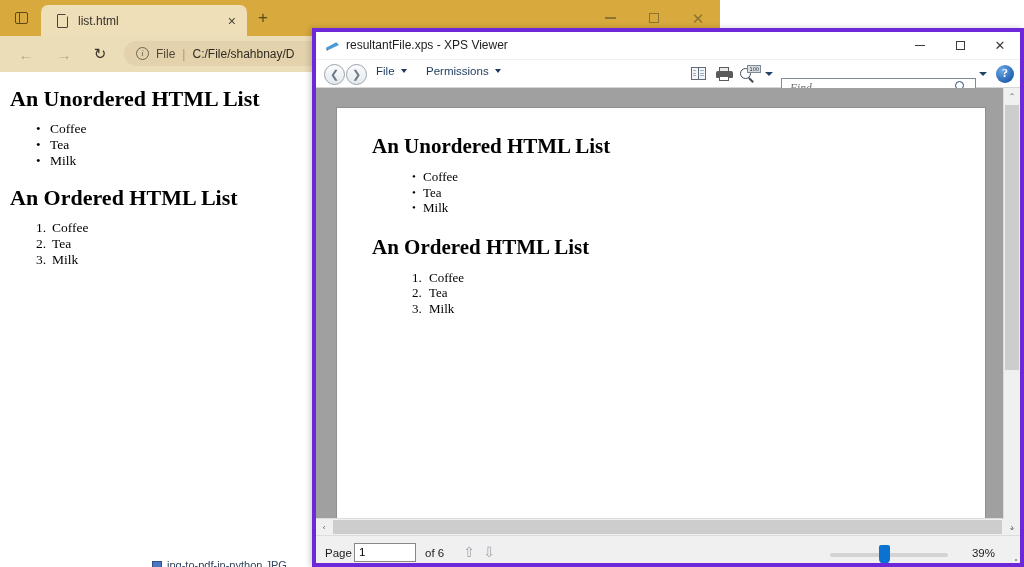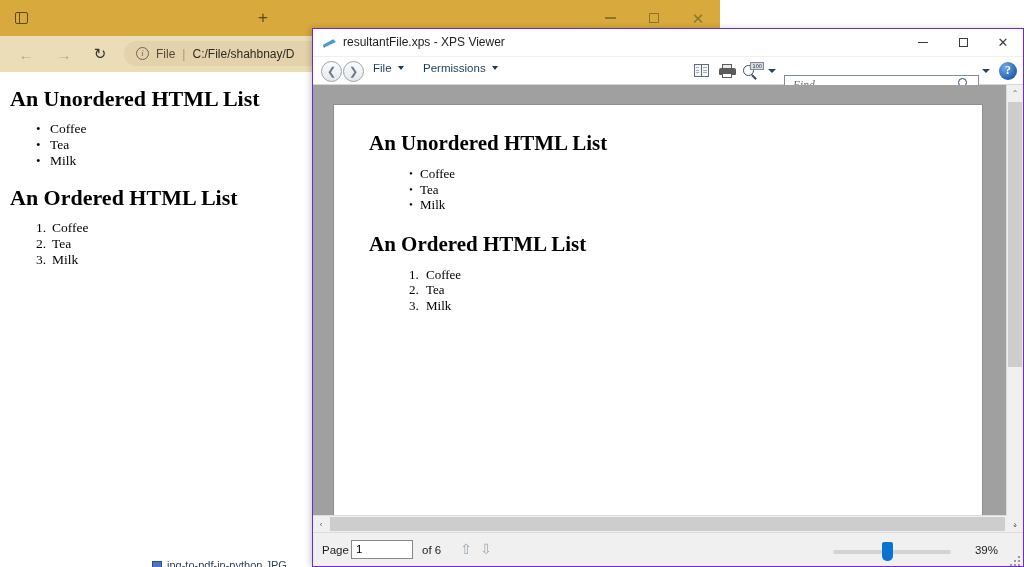--- a/index.html
+++ b/index.html
@@ -303,21 +303,21 @@
   #browser-page .gap { height: 16px; }
 
   
   #xps {
     position: absolute;
     left: 312px;
     top: 28px;
     width: 712px;
     height: 539px;
     background: #f0f0f0;
-    border: 1px solid #6d28d9;
+    border: 4px solid #6d28d9;
     box-sizing: border-box;
     box-shadow: -2px 0 6px rgba(0,0,0,0.18);
     overflow: hidden;
   }
   .xps-titlebar {
     position: relative;
     height: 27px;
     background: #ffffff;
     border-bottom: 1px solid #f0f0f0;
   }
@@ -690,20 +690,25 @@
     </div>
   </div>
 
   <div id="browser">
 
     <div class="br-titlebar">
       <div class="br-tabstrip-btn">
         <span class="glyph"></span>
       </div>
 
+      <div class="br-tab">
+        <span class="doc-ico"></span>
+        <span class="tab-title">list.html</span>
+        <span class="tab-close">×</span>
+      </div>
 
       <div class="br-newtab">+</div>
 
       <div class="br-wincontrols">
         <div class="br-wc">
             <span class="m-dash"></span>
           </div>
         <div class="br-wc">
             <span class="m-sq"></span>
           </div>

